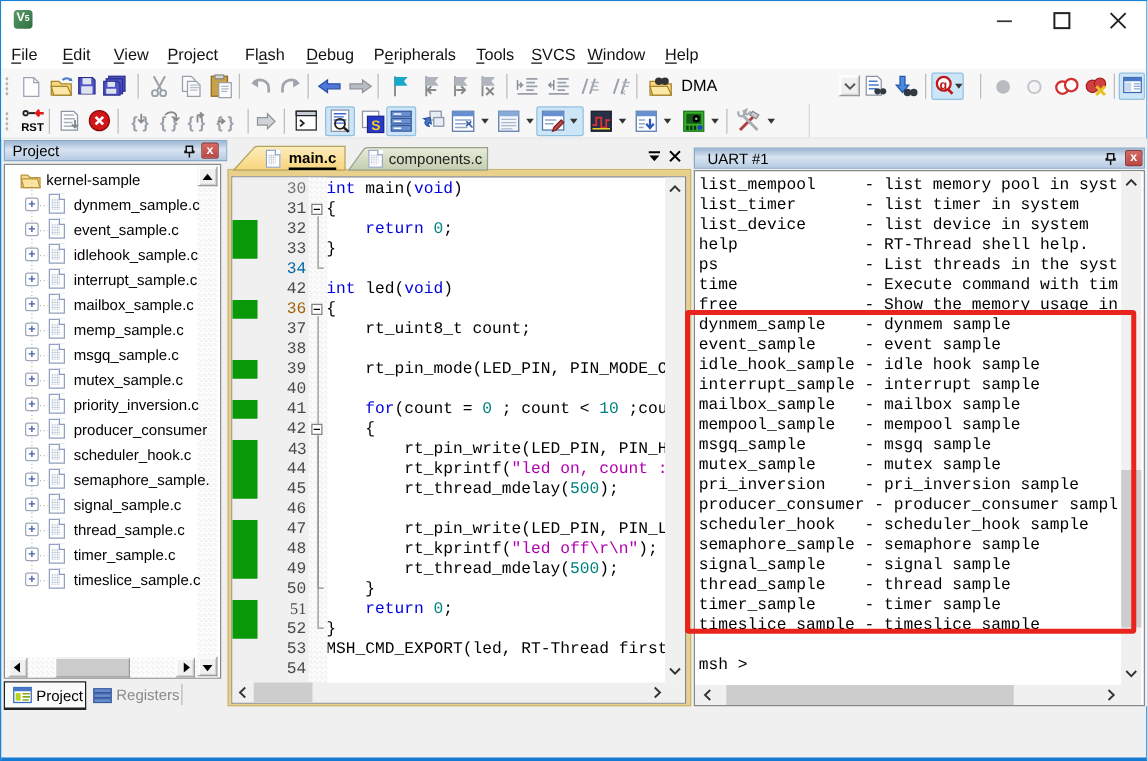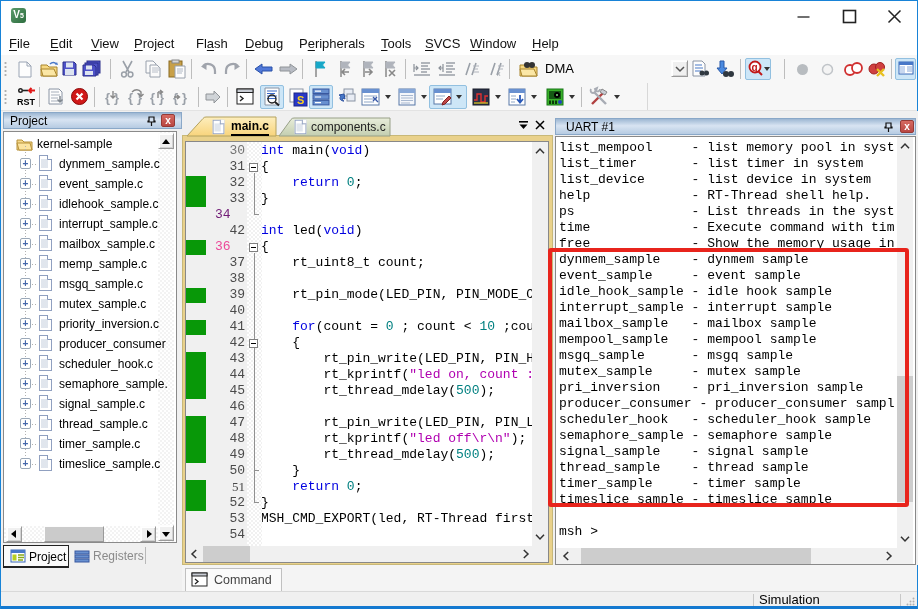--- a/index.html
+++ b/index.html
@@ -501,30 +501,30 @@
         <div class="green" style="top:98px;height:15px"></div>
         <div class="green" style="top:146px;height:15px"></div>
         <div class="green" style="top:178px;height:15px"></div>
         <div class="green" style="top:210px;height:47px"></div>
         <div class="green" style="top:274px;height:47px"></div>
         <div class="green" style="top:338px;height:31px"></div>
         <div class="abs" style="left:29px;top:1px;width:30px;text-align:right;font-family:'Liberation Mono',monospace;font-size:13px;line-height:16px;color:#737373">30</div>
         <div class="abs" style="left:29px;top:17px;width:30px;text-align:right;font-family:'Liberation Mono',monospace;font-size:13px;line-height:16px;color:#4a4a4a">31</div>
         <div class="abs" style="left:29px;top:33px;width:30px;text-align:right;font-family:'Liberation Mono',monospace;font-size:13px;line-height:16px;color:#4a4a4a">32</div>
         <div class="abs" style="left:29px;top:49px;width:30px;text-align:right;font-family:'Liberation Mono',monospace;font-size:13px;line-height:16px;color:#4a4a4a">33</div>
-        <div class="abs" style="left:29px;top:65px;width:30px;text-align:left;font-family:'Liberation Mono',monospace;font-size:13px;line-height:16px;color:#701a75">34</div>
+        <div class="abs" style="left:29px;top:65px;width:30px;text-align:right;font-family:'Liberation Mono',monospace;font-size:13px;line-height:16px;color:#0369a1">34</div>
         <div class="abs" style="left:29px;top:81px;width:30px;text-align:right;font-family:'Liberation Mono',monospace;font-size:13px;line-height:16px;color:#4a4a4a">42</div>
-        <div class="abs" style="left:29px;top:97px;width:30px;font-family:'Liberation Mono',monospace;font-size:13px;line-height:16px;color:#ec4899">36</div>
+        <div class="abs" style="left:29px;top:97px;width:30px;text-align:right;font-family:'Liberation Mono',monospace;font-size:13px;line-height:16px;color:#a16207">36</div>
         <div class="abs" style="left:29px;top:113px;width:30px;text-align:right;font-family:'Liberation Mono',monospace;font-size:13px;line-height:16px;color:#4a4a4a">37</div>
         <div class="abs" style="left:29px;top:129px;width:30px;text-align:right;font-family:'Liberation Mono',monospace;font-size:13px;line-height:16px;color:#4a4a4a">38</div>
         <div class="abs" style="left:29px;top:145px;width:30px;text-align:right;font-family:'Liberation Mono',monospace;font-size:13px;line-height:16px;color:#4a4a4a">39</div>
         <div class="abs" style="left:29px;top:161px;width:30px;text-align:right;font-family:'Liberation Mono',monospace;font-size:13px;line-height:16px;color:#4a4a4a">40</div>
         <div class="abs" style="left:29px;top:177px;width:30px;text-align:right;font-family:'Liberation Mono',monospace;font-size:13px;line-height:16px;color:#4a4a4a">41</div>
         <div class="abs" style="left:29px;top:193px;width:30px;text-align:right;font-family:'Liberation Mono',monospace;font-size:13px;line-height:16px;color:#4a4a4a">42</div>
-        <div class="abs" style="left:29px;top:209px;width:30px;text-align:right;font-family:Liberation Mono, monospace;font-size:13px;line-height:16px;color:#4a4a4a">43</div>
+        <div class="abs" style="left:29px;top:209px;width:30px;text-align:right;font-family:Liberation Sans, sans-serif;font-size:13px;line-height:16px;color:#4a4a4a">43</div>
         <div class="abs" style="left:29px;top:225px;width:30px;text-align:right;font-family:'Liberation Mono',monospace;font-size:13px;line-height:16px;color:#4a4a4a">44</div>
         <div class="abs" style="left:29px;top:241px;width:30px;text-align:right;font-family:'Liberation Mono',monospace;font-size:13px;line-height:16px;color:#4a4a4a">45</div>
         <div class="abs" style="left:29px;top:257px;width:30px;text-align:right;font-family:'Liberation Mono',monospace;font-size:13px;line-height:16px;color:#4a4a4a">46</div>
         <div class="abs" style="left:29px;top:273px;width:30px;text-align:right;font-family:'Liberation Mono',monospace;font-size:13px;line-height:16px;color:#4a4a4a">47</div>
         <div class="abs" style="left:29px;top:289px;width:30px;text-align:right;font-family:'Liberation Mono',monospace;font-size:13px;line-height:16px;color:#4a4a4a">48</div>
         <div class="abs" style="left:29px;top:305px;width:30px;text-align:right;font-family:'Liberation Mono',monospace;font-size:13px;line-height:16px;color:#4a4a4a">49</div>
         <div class="abs" style="left:29px;top:321px;width:30px;text-align:right;font-family:'Liberation Mono',monospace;font-size:13px;line-height:16px;color:#4a4a4a">50</div>
         <div class="abs" style="left:29px;top:337px;width:30px;text-align:right;font-family:Liberation Serif, serif;font-size:13px;line-height:16px;color:#4a4a4a">51</div>
         <div class="abs" style="left:29px;top:353px;width:30px;text-align:right;font-family:'Liberation Mono',monospace;font-size:13px;line-height:16px;color:#4a4a4a">52</div>
         <div class="abs" style="left:29px;top:369px;width:30px;text-align:right;font-family:'Liberation Mono',monospace;font-size:13px;line-height:16px;color:#4a4a4a">53</div>
@@ -636,37 +636,14 @@
         <div class="abs" style="left:0;top:411px;width:357px;height:16px;background:#f0f0f0"></div>
         <svg class="abs" style="left:7px;top:414px" width="6" height="10" viewBox="0 0 6 10">
           <path d="M5.2 1L1 5l4.2 4" fill="none" stroke="#333" stroke-width="1.5"></path>
         </svg>
         <svg class="abs" style="left:330px;top:414px" width="6" height="10" viewBox="0 0 6 10">
           <path d="M.8 1L5 5 .8 9" fill="none" stroke="#333" stroke-width="1.5"></path>
         </svg>
         <div class="abs" style="left:25px;top:411px;width:230px;height:16px;background:#cdcdcd"></div>
       </div>
     </div>
-<div class="abs" style="left:181px;top:564px;width:735px;height:26px;background:#f4f4f4">
-<div class="abs" style="left:3px;top:3px;width:97px;height:23px;background:#fafafa;border:1px solid #c0c0c0;border-bottom:none">
-<svg style="left:5px;top:3px" width="17" height="15" viewBox="0 0 17 15">
-          <rect x="1" y="1" width="15" height="13" fill="#fff" stroke="#222"></rect>
-          <rect x="1" y="1" width="15" height="3" fill="#c8ccd4" stroke="#222"></rect>
-          <path d="M4 7l3 2.5L4 12" fill="none" stroke="#222" stroke-width="1.3"></path>
-        </svg>
-<span style="position:absolute;left:28px;top:4px;font-size:12.5px;color:#444">Command</span>
-      </div>
-    </div>
-<div id="statusbar" class="abs">
-<div class="abs" style="left:752px;top:2px;width:1px;height:12px;background:#c8c8c8"></div>
-<span class="abs" style="left:758px;top:0px">Simulation</span>
-<div class="abs" style="left:899px;top:2px;width:1px;height:12px;background:#c8c8c8"></div>
-<svg style="left:905px;top:5px" width="9" height="9" viewBox="0 0 9 9">
-        <circle cx="7.5" cy="1.5" r="1" fill="#b0b0b0"></circle>
-        <circle cx="7.5" cy="4.5" r="1" fill="#b0b0b0"></circle>
-        <circle cx="7.5" cy="7.5" r="1" fill="#b0b0b0"></circle>
-        <circle cx="4.5" cy="4.5" r="1" fill="#b0b0b0"></circle>
-        <circle cx="4.5" cy="7.5" r="1" fill="#b0b0b0"></circle>
-        <circle cx="1.5" cy="7.5" r="1" fill="#b0b0b0"></circle>
-      </svg>
-</div>
 <div id="botborder" class="abs"></div>
 <div id="redrect" class="abs"></div>
 </div>
 </body></html>

